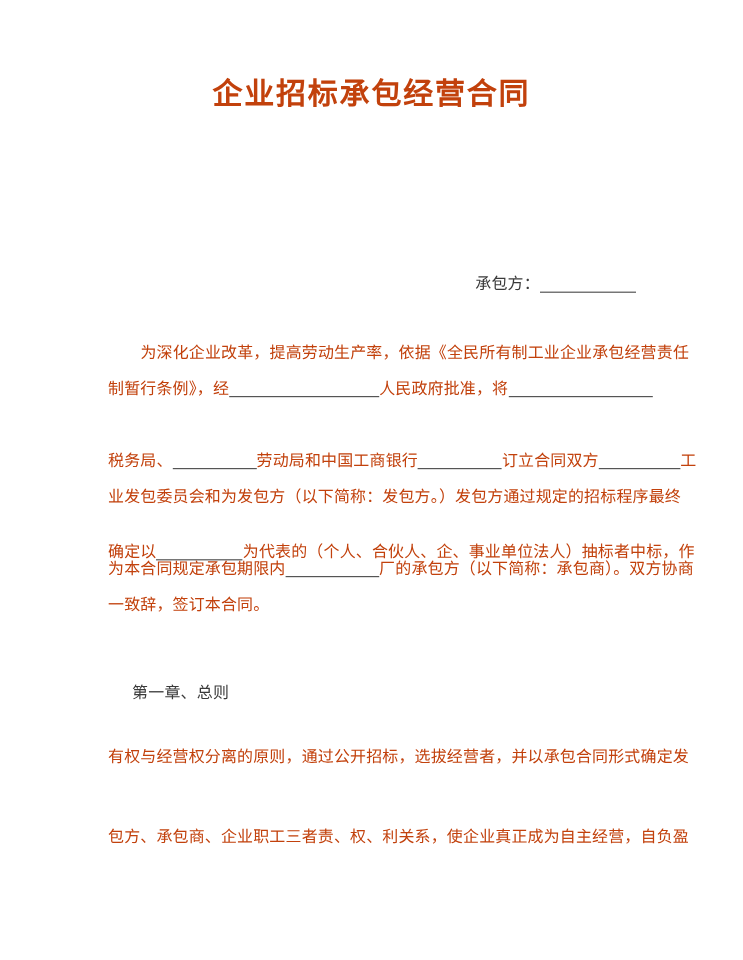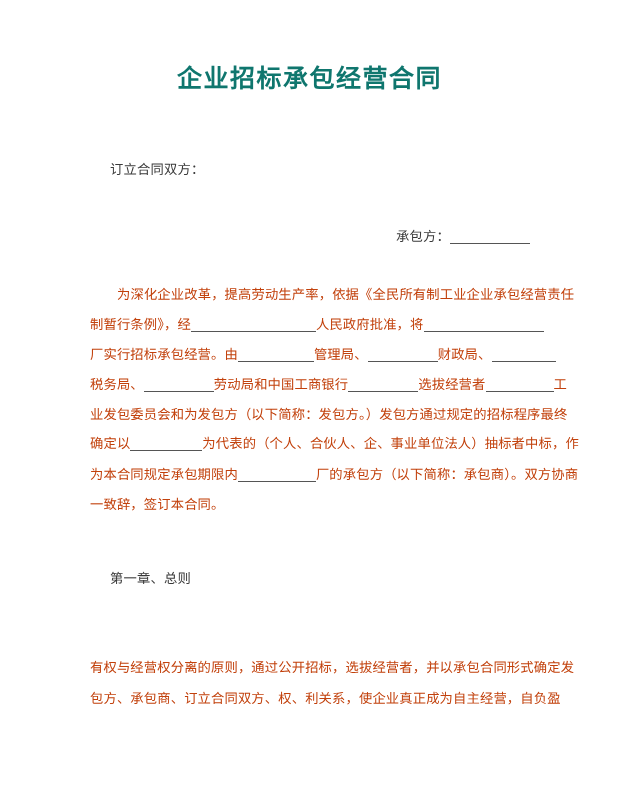--- a/index.html
+++ b/index.html
@@ -28,21 +28,21 @@
   
   .doc-title {
     position: absolute;
     top: 62px;
     left: 0;
     width: 619px;
     text-align: center;
     font-size: 25px;
     font-weight: bold;
     letter-spacing: 1.5px;
-    color: #0f766e;
+    color: #c2410c;
     line-height: 34px;
     white-space: nowrap;
   }
 
   
   .txt {
     position: absolute;
     font-size: 13.3px;
     line-height: 30px;
     color: #3a3a3a;
@@ -89,67 +89,65 @@
   .b-branch   { width: 68px; }
   .b-rep      { width: 72px; }
   .b-term     { width: 78px; }
 
   
   .l1  { top: 284px; }
   .l2  { top: 314px; }
   .l3  { top: 344px; }
   .l4  { top: 374px; }
   .l5  { top: 404px; }
-  .l6  { top: 433px; text-align: center; }
+  .l6  { top: 450px; text-align: center; }
   .l7  { top: 464px; }
   .l8  { top: 494px; }
 
   
   .chapter {
     position: absolute;
     top: 568px;
     left: 110px;
     font-size: 13.3px;
     line-height: 22px;
     color: #3a3a3a;
     white-space: nowrap;
     letter-spacing: 0.2px;
   }
 
   
   .a1 { top: 628px; }
-  .a2 { top: 658px; font-family: Liberation Mono, monospace; }
+  .a2 { top: 621px; }
   .a3 { top: 688px; }
 </style>
 </head>
 <body>
 
 <div class="page">
 
   <div class="doc-title">企业招标承包经营合同</div>
 
-  <div class="txt parties-label">订立合同双方：</div>
 
 
   <div class="txt party-row party-b"><span>承包方：</span><span class="blank blank-sign-b"></span></div>
 
   <div class="pline l1 indent">为深化企业改革，提高劳动生产率，依据《全民所有制工业企业承包经营责任</div>
 
   <div class="pline l2"><span>制暂行条例》，经</span><span class="blank b-gov"></span><span>人民政府批准，将</span><span class="blank b-factory"></span></div>
 
-  <div class="pline l3"><span>厂实行招标承包经营。由</span><span class="blank b-admin"></span><span>管理局、</span><span class="blank b-finance"></span><span>财政局、</span><span class="blank b-tail"></span></div>
 
-  <div class="pline l4"><span>税务局、</span><span class="blank b-tax"></span><span>劳动局和中国工商银行</span><span class="blank b-bank"></span><span>选拔经营者</span><span class="blank b-branch"></span><span>工</span></div>
+  <div class="pline l4"><span>税务局、</span><span class="blank b-tax"></span><span>劳动局和中国工商银行</span><span class="blank b-bank"></span><span>订立合同双方</span><span class="blank b-branch"></span><span>工</span></div>
 
   <div class="pline l5">业发包委员会和为发包方（以下简称：发包方。）发包方通过规定的招标程序最终</div>
 
   <div class="pline l6"><span>确定以</span><span class="blank b-rep"></span><span>为代表的（个人、合伙人、企、事业单位法人）抽标者中标，作</span></div>
 
   <div class="pline l7"><span>为本合同规定承包期限内</span><span class="blank b-term"></span><span>厂的承包方（以下简称：承包商）。双方协商</span></div>
 
   <div class="pline l8">一致辞，签订本合同。</div>
 
   <div class="chapter">第一章、总则</div>
 
   <div class="pline a2">有权与经营权分离的原则，通过公开招标，选拔经营者，并以承包合同形式确定发</div>
-  <div class="pline a3">包方、承包商、订立合同双方、权、利关系，使企业真正成为自主经营，自负盈</div>
+  <div class="pline a3">包方、承包商、企业职工三者责、权、利关系，使企业真正成为自主经营，自负盈</div>
 
 </div>
 
 </body></html>

